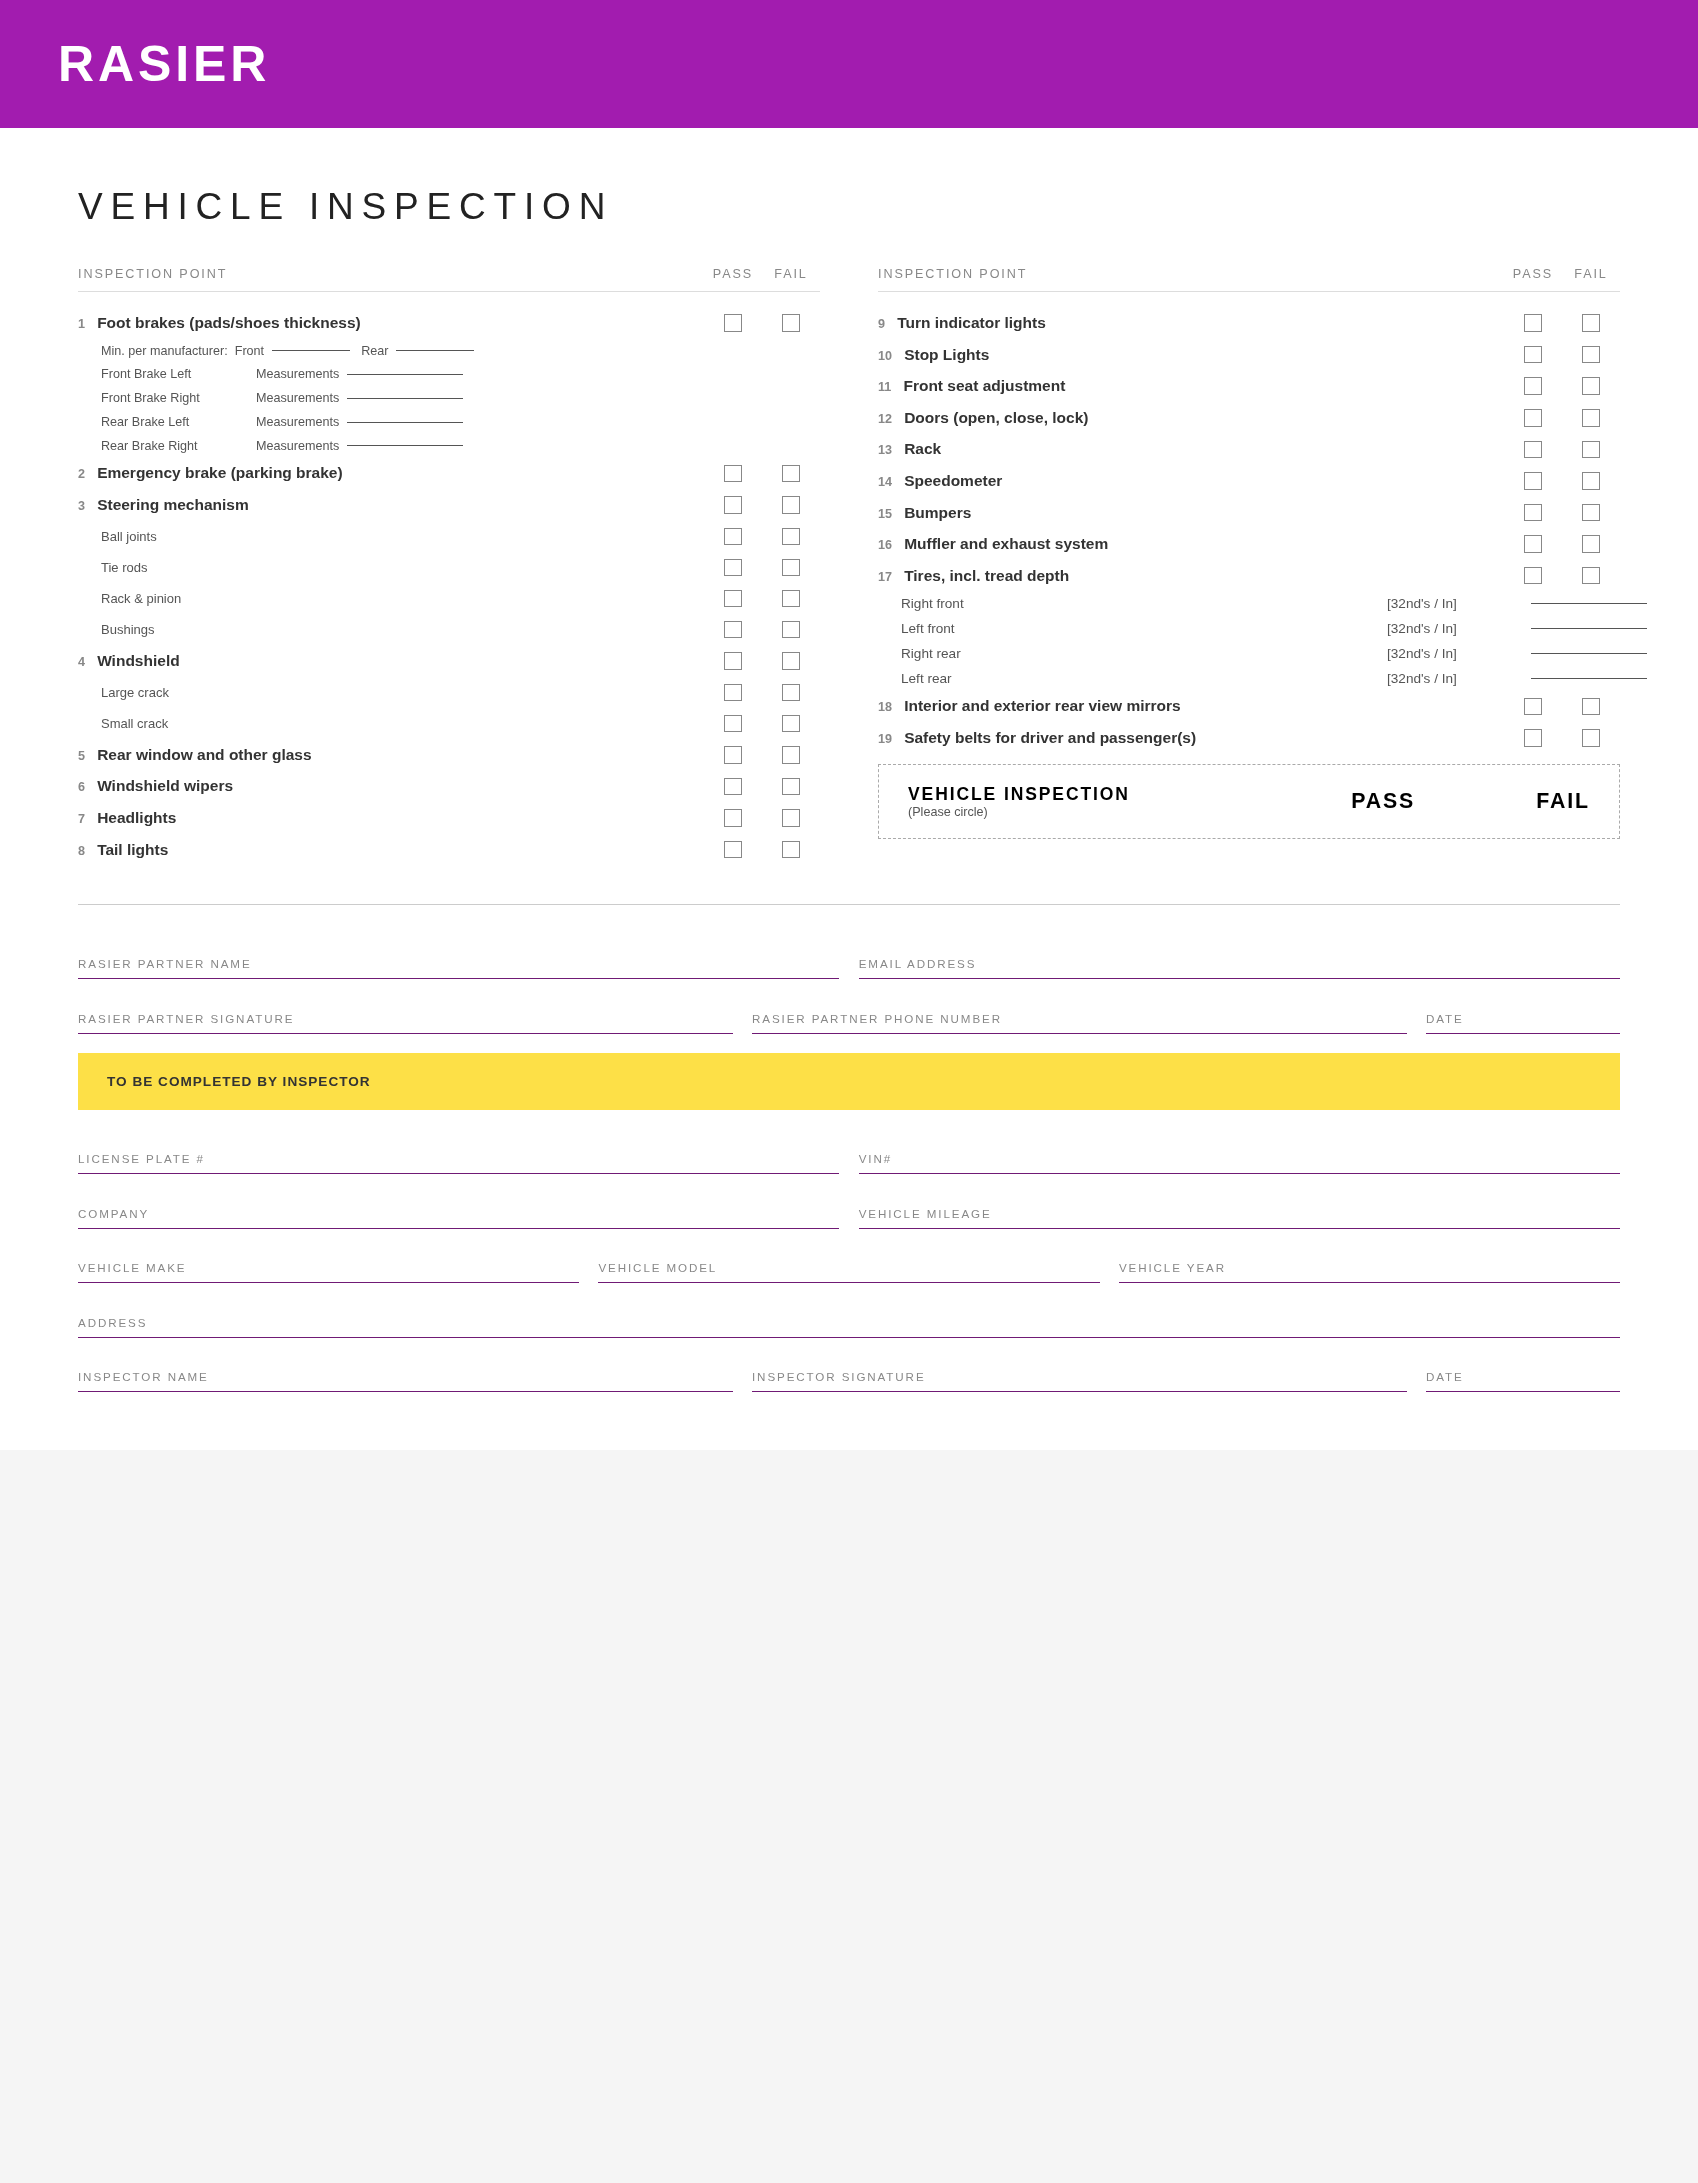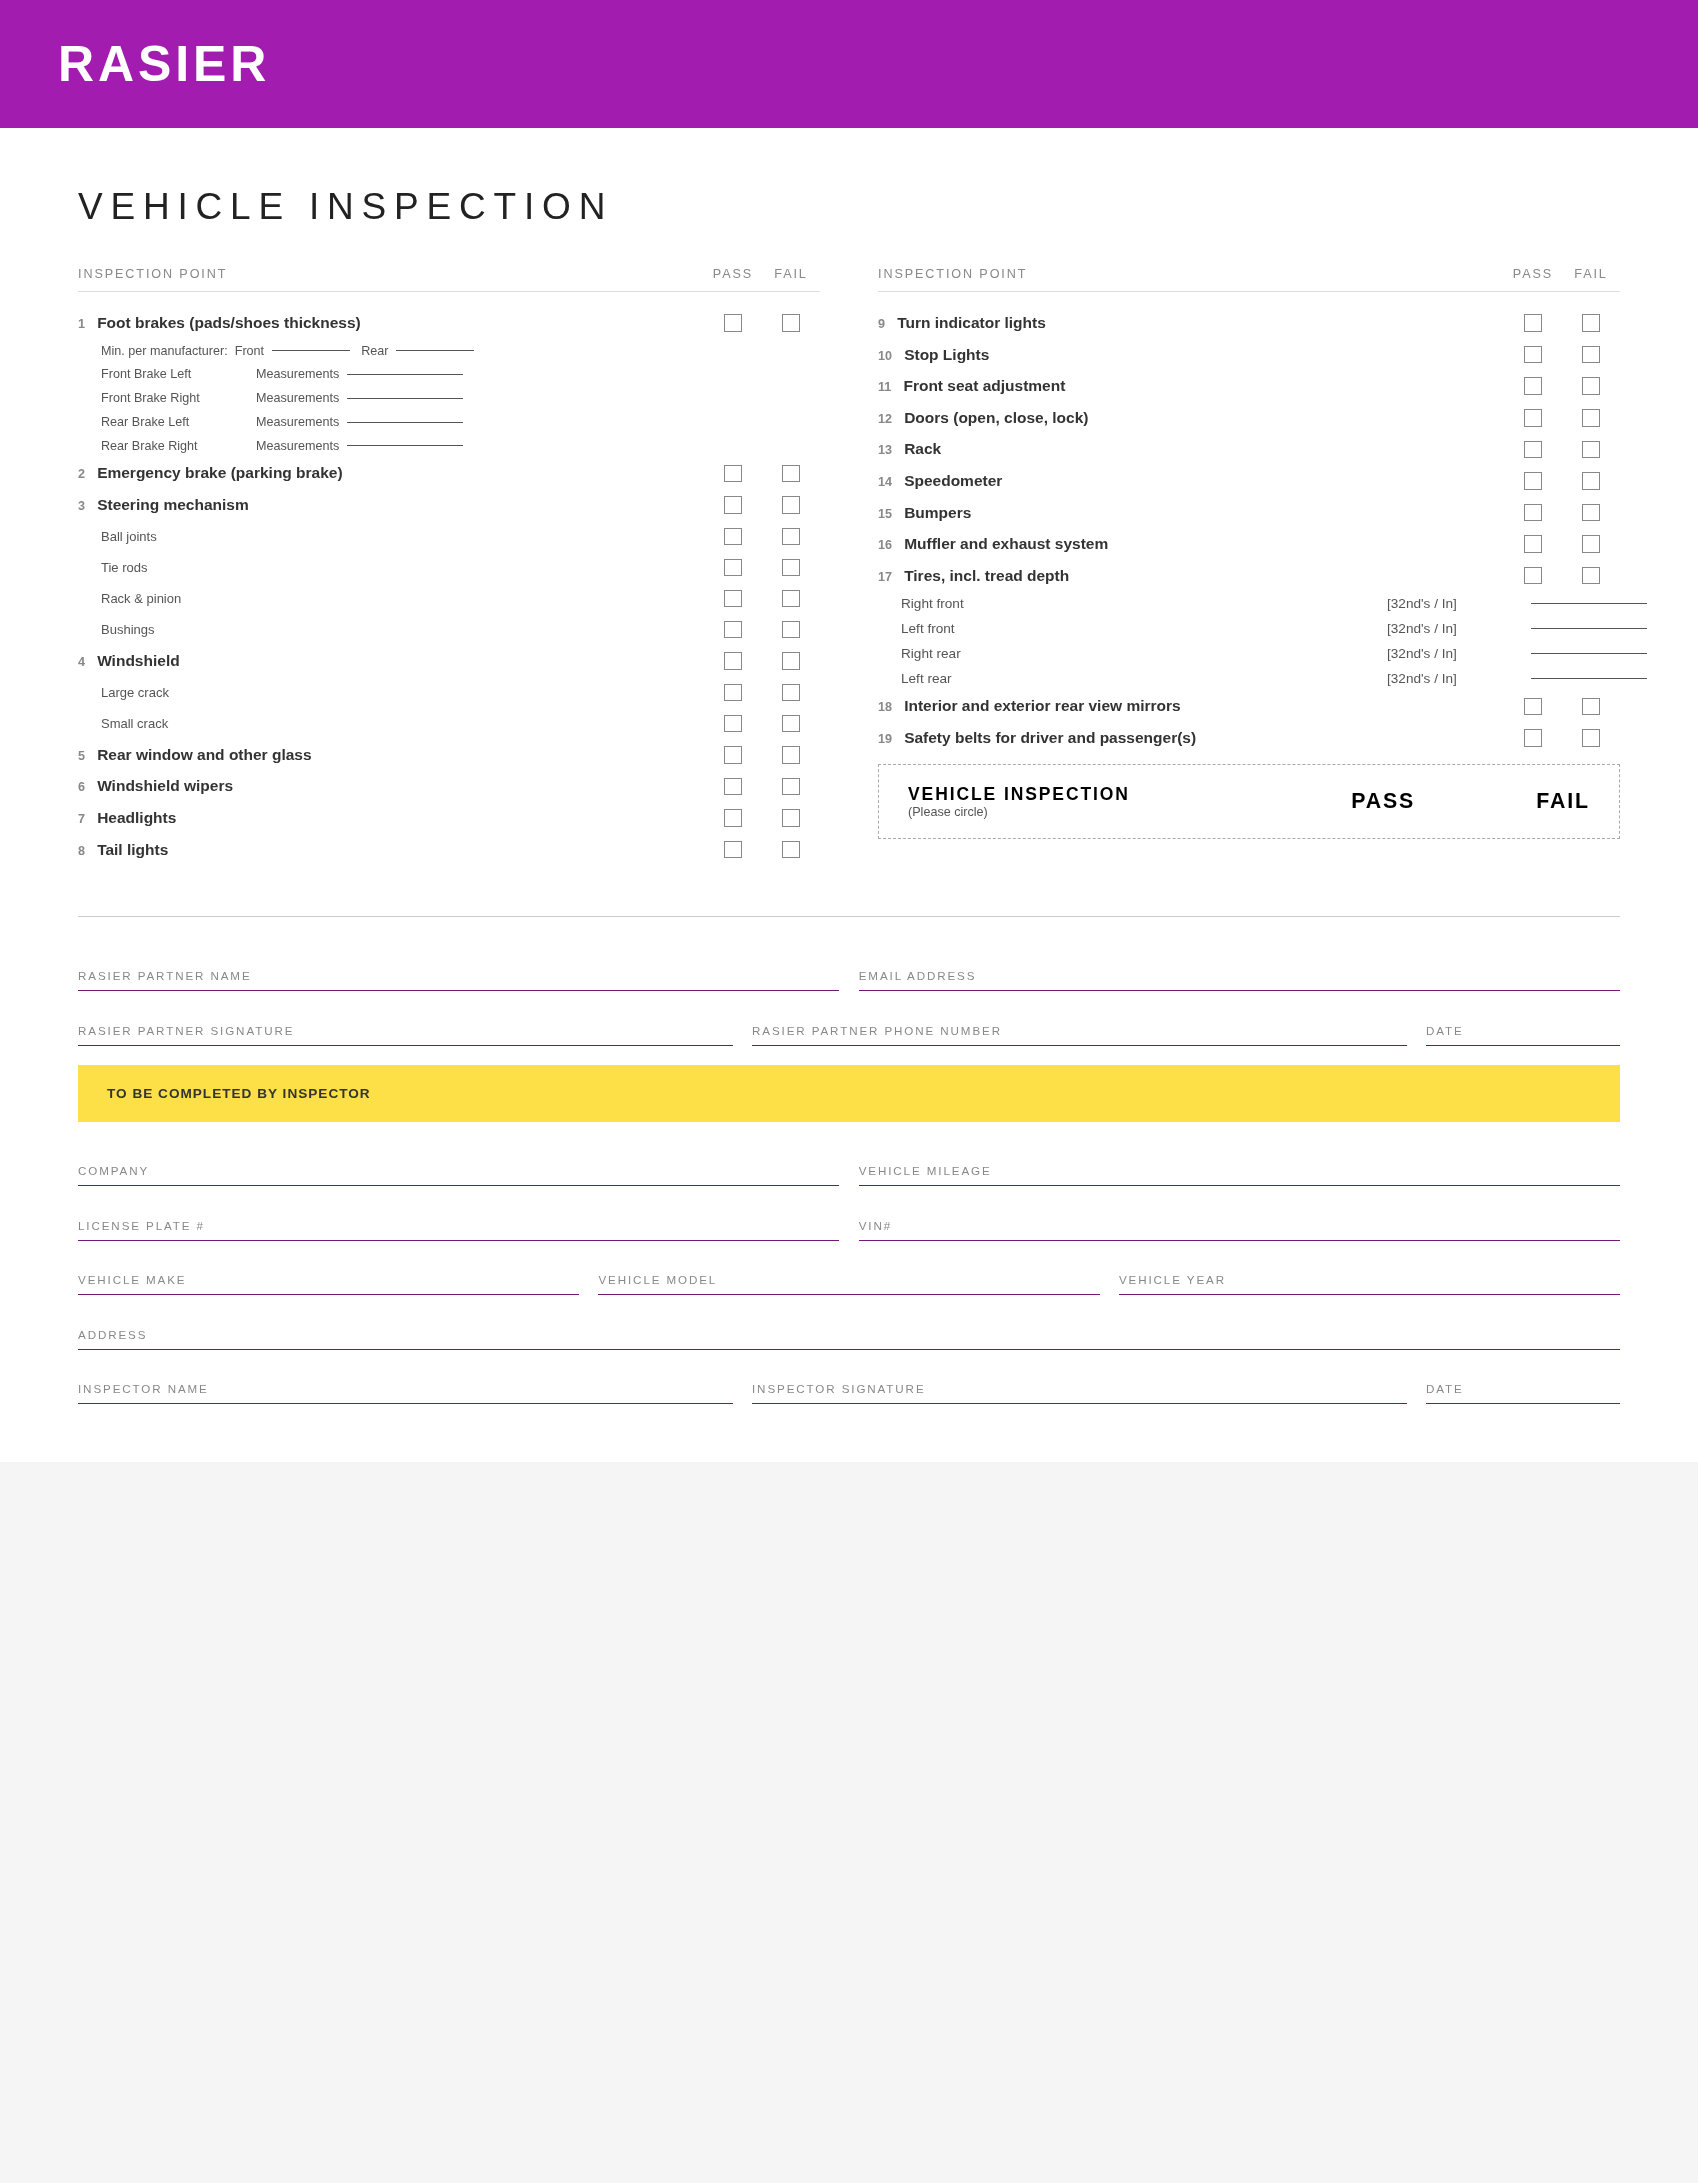--- a/index.html
+++ b/index.html
@@ -33,21 +33,21 @@
       letter-spacing: 7.8px;
       color: #222;
       margin-bottom: 39px;
       text-transform: uppercase;
     }
 
     .inspection-grid {
       display: grid;
       grid-template-columns: 1fr 1fr;
       gap: 0 58px;
-      margin-bottom: 51px;
+      margin-bottom: 39px;
     }
 
     .column-header {
       display: grid;
       grid-template-columns: 1fr 58px 58px;
       font-size: 12.6px;
       letter-spacing: 1.9px;
       color: #888;
       text-transform: uppercase;
       padding-bottom: 9.7px;
@@ -621,35 +621,35 @@
     </div>
   </div>
 
   <div class="to-be-completed">
     <span class="to-be-completed-label">TO BE COMPLETED BY INSPECTOR</span>
   </div>
 
   <div class="form-section">
     <div class="form-row form-row-2">
       <div class="form-field">
-        <div class="form-field-label">COMPANY</div>
-      </div>
-      <div class="form-field">
-        <div class="form-field-label">VEHICLE MILEAGE</div>
+        <div class="form-field-label">LICENSE PLATE #</div>
+      </div>
+      <div class="form-field">
+        <div class="form-field-label">VIN#</div>
       </div>
     </div>
   </div>
 
   <div class="form-section">
     <div class="form-row form-row-2">
       <div class="form-field">
-        <div class="form-field-label">LICENSE PLATE #</div>
-      </div>
-      <div class="form-field">
-        <div class="form-field-label">VIN#</div>
+        <div class="form-field-label">COMPANY</div>
+      </div>
+      <div class="form-field">
+        <div class="form-field-label">VEHICLE MILEAGE</div>
       </div>
     </div>
   </div>
 
   <div class="form-section">
     <div class="form-row form-row-3">
       <div class="form-field">
         <div class="form-field-label">VEHICLE MAKE</div>
       </div>
       <div class="form-field">

